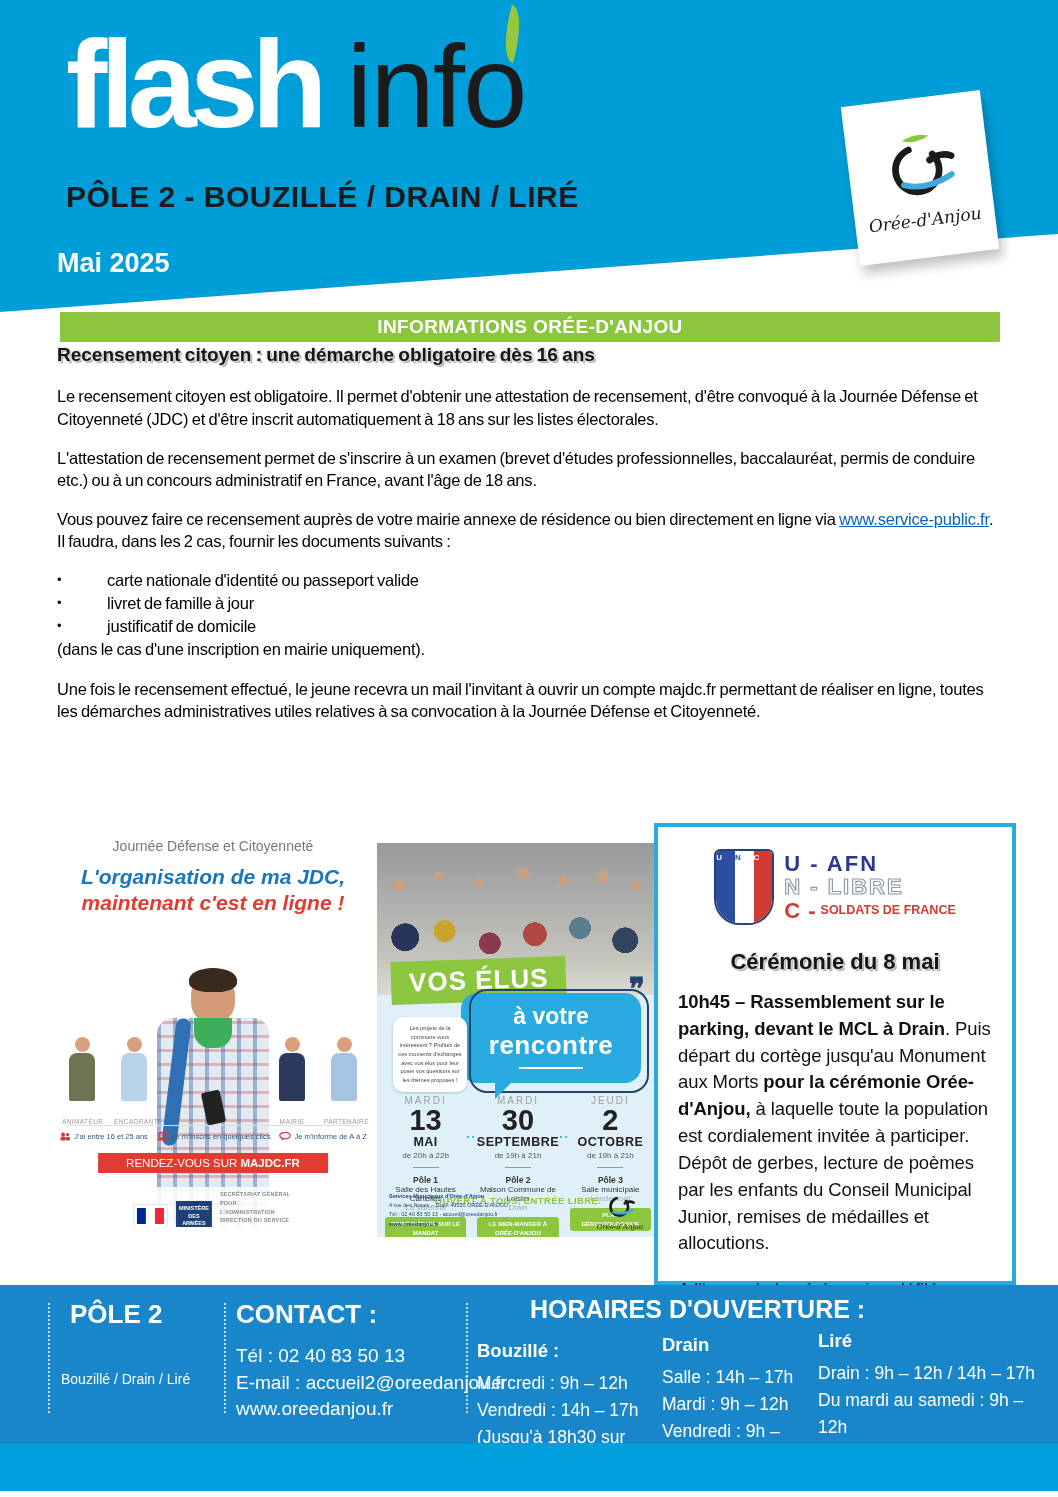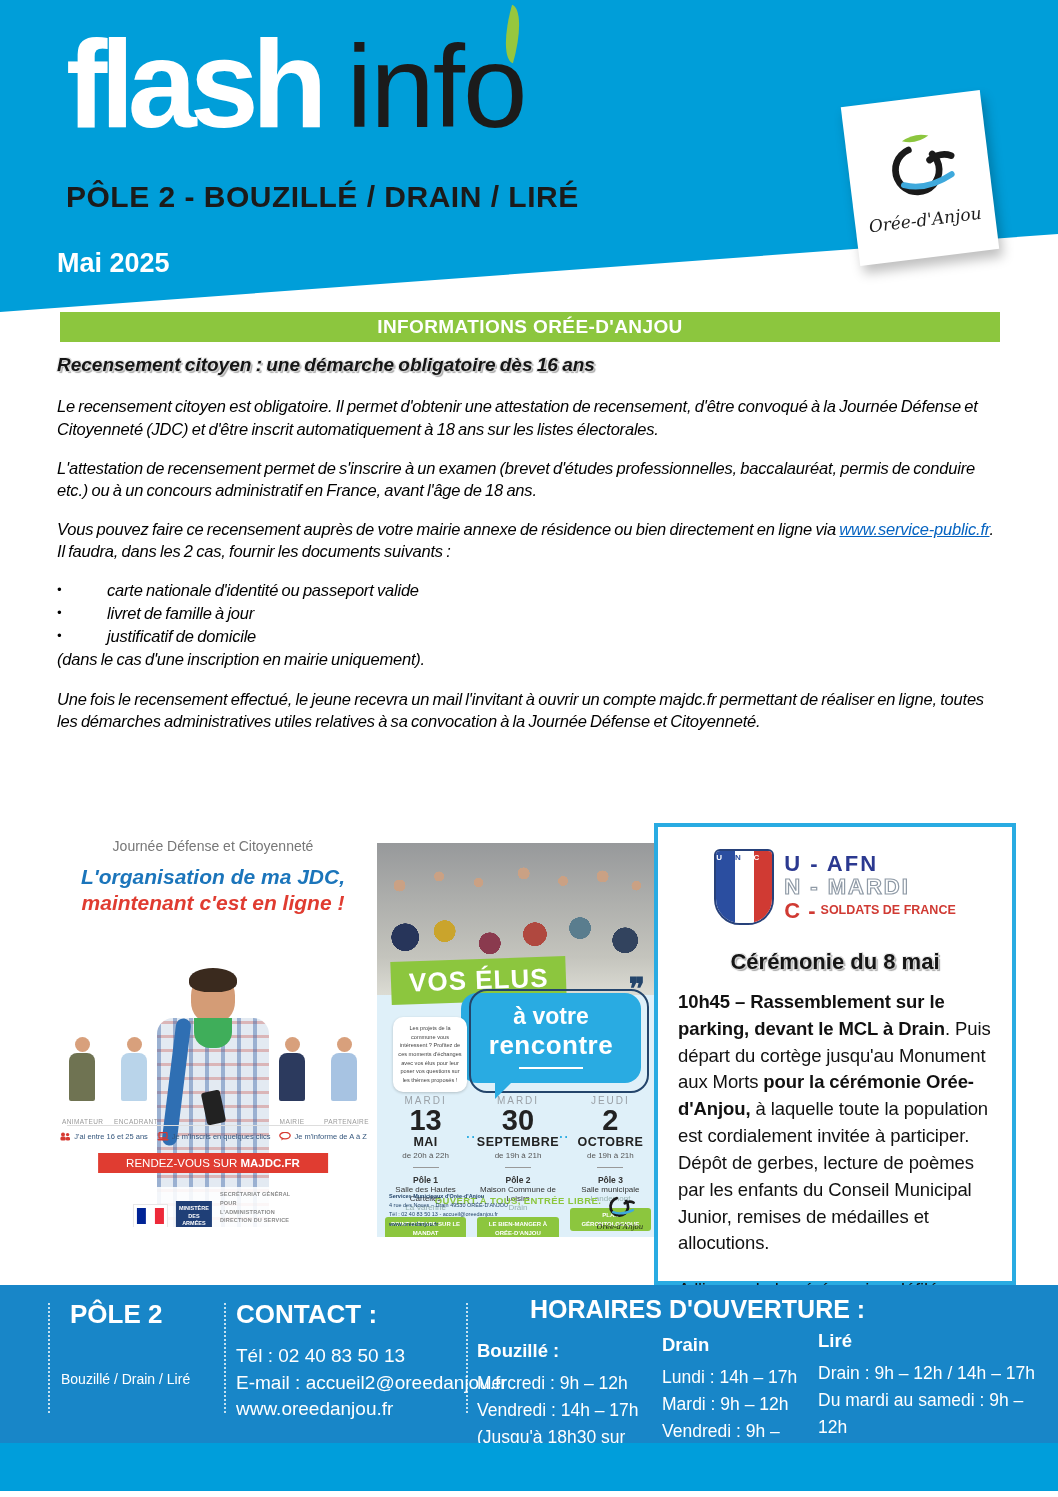--- a/index.html
+++ b/index.html
@@ -22,22 +22,22 @@
         transform:rotate(-7deg);box-shadow:3px 8px 12px rgba(0,0,0,.25);
         display:flex;flex-direction:column;align-items:center;justify-content:center;}
   .logo-script{font-family:"DejaVu Serif",serif;font-style:italic;font-size:17px;color:#1b1b1b;}
   .mini-script{font-family:"DejaVu Serif",serif;font-style:italic;font-size:7px;color:#1b1b1b;}
 
   
   .green-banner{position:absolute;top:312px;left:60px;width:940px;height:30px;background:#8cc63e;
         color:#fff;font-weight:bold;font-size:19px;letter-spacing:.4px;text-align:center;line-height:30px;}
 
   
-  .article{position:absolute;top:352px;left:57px;width:946px;color:#000;
-        font-size:16.5px;line-height:1.34;letter-spacing:-.2px;word-spacing:-1px;font-style:italic;}
+  .article{position:absolute;top:342px;left:57px;width:946px;color:#000;
+        font-size:16.5px;line-height:1.34;letter-spacing:-.2px;word-spacing:-1px;}
   .outlined{color:#151515;font-weight:bold;
         text-shadow:1px 1px 0 #cfcfcf,-1px -1px 0 #f0f0f0,1px -1px 0 #dedede,-1px 1px 0 #dedede,2px 2px 1px #a8a8a8;}
   .article h2{font-size:19px;margin:0 0 18px;letter-spacing:0;}
   .article p{margin:0 0 17px;}
   .link{color:#0563c1;text-decoration:underline;}
   .bullet-row{display:flex;margin:1px 0;}
   .bullet-dot{width:50px;flex:0 0 50px;font-size:13px;padding-top:2px;}
   .note{margin:2px 0 0;}
   .last-p{margin-top:28px;}
 
@@ -368,21 +368,21 @@
           <span style="background:#ffffff"></span>
           <span style="background:#d03a33"></span>
         <div class="unc-letters">
           <span style="color:#fff">U</span>
           <span style="color:#2b4ea0">N</span>
           <span style="color:#fff">C</span>
         </div>
       </div>
       <div class="unc-text">
         <div class="unc-l1">U - AFN</div>
-        <div class="unc-l2">N - MARDI</div>
+        <div class="unc-l2">N - LIBRE</div>
         <div class="unc-l3">
           <span>C -</span>
           <span class="sdf">SOLDATS DE FRANCE</span>
         </div>
       </div>
     </div>
     <h3 class="ceremony-heading outlined">Cérémonie du 8 mai</h3>
     <p><b>10h45 – Rassemblement sur le parking, devant le MCL à Drain</b><span>. Puis départ du cortège jusqu'au Monument aux Morts </span><b>pour la cérémonie Orée-d'Anjou,</b><span> à laquelle toute la population est cordialement invitée à participer. Dépôt de gerbes, lecture de poèmes par les enfants du Conseil Municipal Junior, remises de médailles et allocutions.</span></p>
     <p>A l'issue de la cérémonie : défilé en musique, avec l'Echo de la Loire de Drain, jusqu'à la MCL où sera servi le verre de l'amitié.</p>
   </aside>
@@ -405,21 +405,21 @@
     <div class="f-hours-title">HORAIRES D'OUVERTURE :</div>
 
     <div class="f-col f-bouzille">
       <div class="hd">Bouzillé :</div>
       <div>Mercredi : 9h – 12h</div>
       <div>Vendredi : 14h – 17h</div>
       <div>(Jusqu'à 18h30 sur RDV)</div>
     </div>
     <div class="f-col f-drain">
       <div class="hd">Drain</div>
-      <div>Lundi : 14h – 17h</div>
+      <div>Salle : 14h – 17h</div>
       <div>Mardi : 9h – 12h</div>
       <div>Vendredi : 9h – 12h</div>
     </div>
     <div class="f-col f-lire">
       <div class="hd">Liré</div>
       <div>Drain : 9h – 12h / 14h – 17h</div>
       <div>Du mardi au samedi : 9h – 12h</div>
       <div>Fermé les samedis en juillet et août</div>
     </div>
   </footer>

